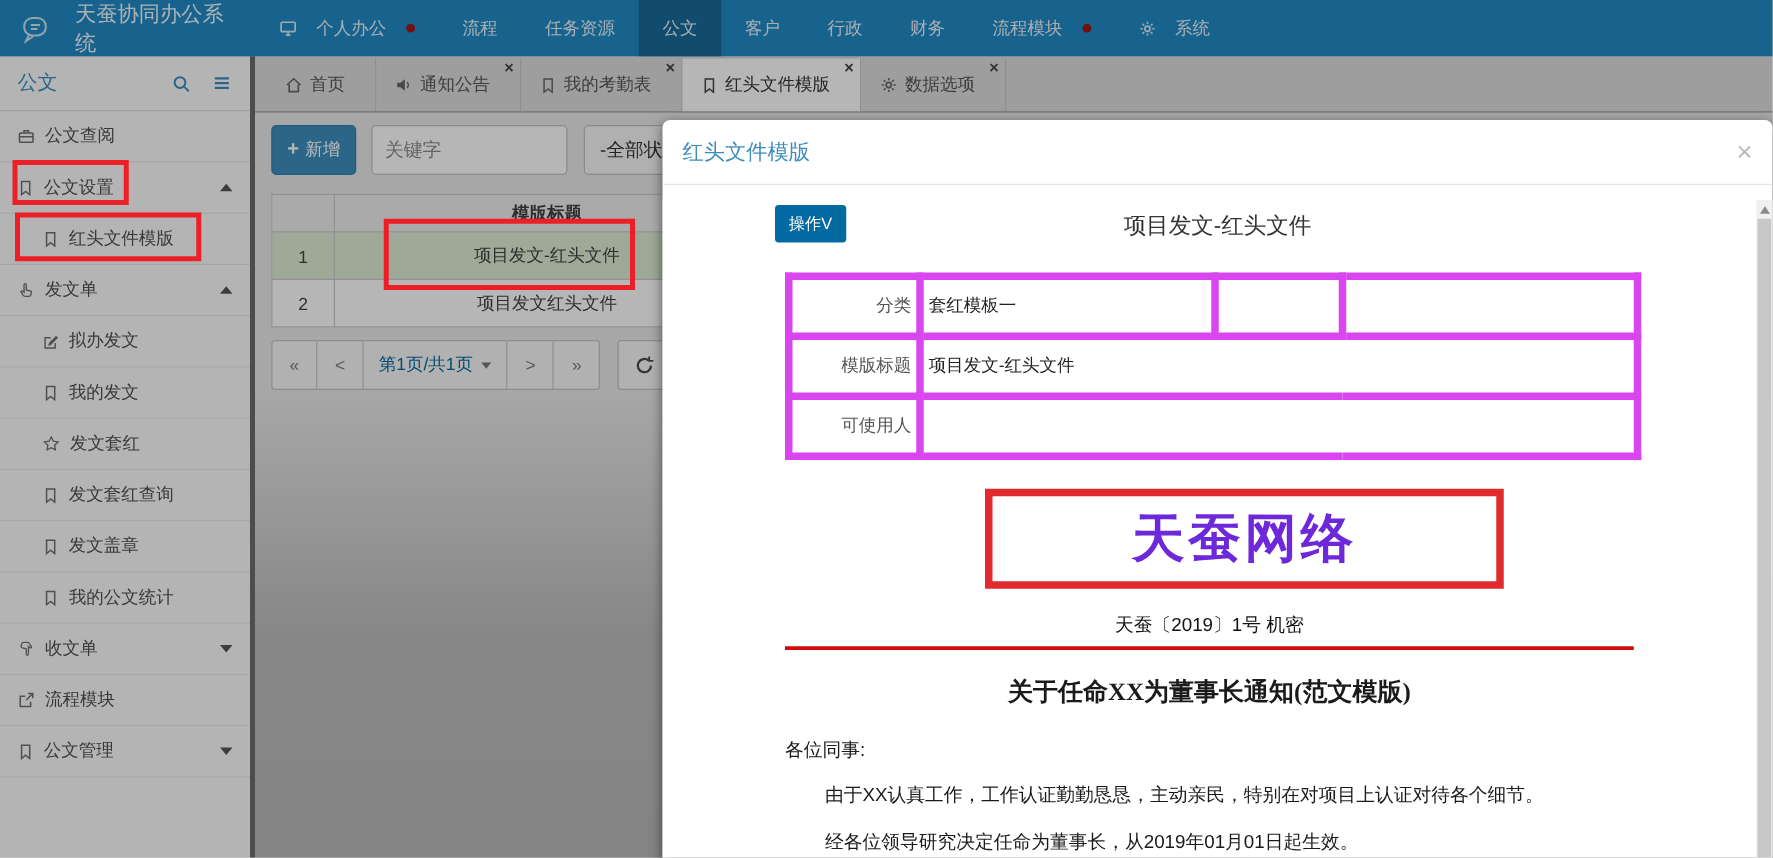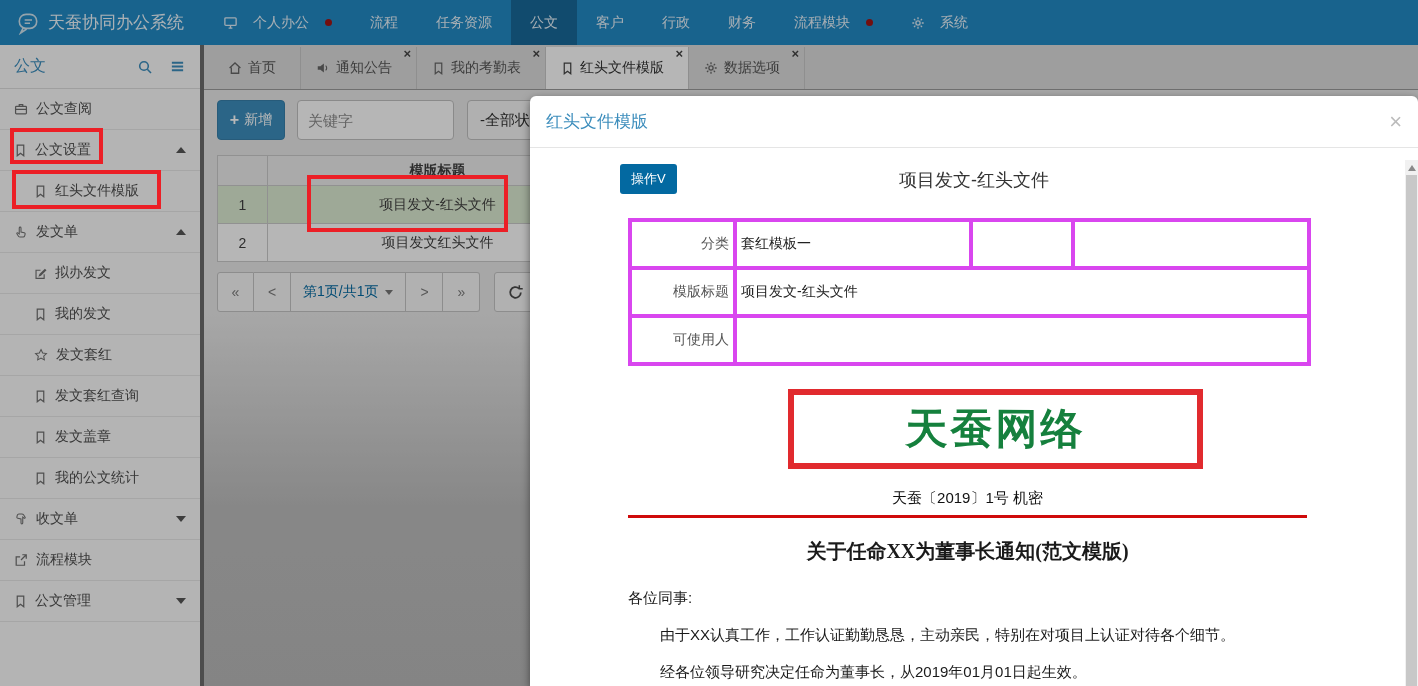--- a/index.html
+++ b/index.html
@@ -1,20 +1,20 @@
 <!DOCTYPE html>
 <html><head>
 <meta charset="utf-8">
 <style>
   * { margin:0; padding:0; box-sizing:border-box; }
   html,body { width:1418px; height:686px; overflow:hidden; font-family:"Liberation Sans","DejaVu Sans",sans-serif; background:#b8b8b8; }
 
   
   .navbar { position:absolute; left:0; top:0; width:1418px; height:45px; background:#2289c4; display:flex; align-items:stretch; z-index:10; }
-  .brand { display:flex; align-items:center; gap:8px; padding:0 16px; width:204px; color:#eef6fb; font-size:17px; }
+  .brand { display:flex; align-items:center; gap:20px; padding:0 16px; width:204px; color:#eef6fb; font-size:17px; }
   .brand svg { flex:none; }
   .nav-items { display:flex; align-items:stretch; }
   .nav-item { display:flex; align-items:center; gap:15px; padding:0 19px; color:#e7f2f9; font-size:14px; cursor:pointer; position:relative; }
   .nav-item.active { background:#186899; }
   .nav-item .ico { display:flex; align-items:center; color:#dcebf5; }
   .dot { width:7px; height:7px; border-radius:50%; background:#a01515; margin-left:1px; }
 
   
   .sidebar { position:absolute; left:0; top:45px; width:200px; height:641px; background:#fafafa; z-index:5; }
   .side-head { height:44px; display:flex; align-items:center; padding:0 14px; border-bottom:1px solid #ddd; color:#3c8dbc; }
@@ -70,27 +70,27 @@
   .scrollbar { position:absolute; right:0; top:0; bottom:0; width:13px; background:#f1f1f1; z-index:5; }
   .sb-up { height:15px; display:flex; align-items:center; justify-content:center; }
   .sb-up .tri { width:0; height:0; border-left:4px solid transparent; border-right:4px solid transparent; border-bottom:6px solid #8a8a8a; }
   .sb-thumb { position:absolute; left:1px; right:1px; top:15px; bottom:0; background:#c8c8c8; cursor:pointer; }
 
   .action-row { position:relative; height:44px; margin-top:12px; }
   .btn-action { position:absolute; left:90px; top:4px; background:#0369a1; color:#fff; font-size:13px; border:none; border-radius:3px; padding:6px 11px; cursor:pointer; }
   .doc-main-title { text-align:center; font-size:18px; color:#333; padding-top:8px; }
 
   .fields { margin:14px 0 0 98px; border-collapse:collapse; }
-  .fields td { border:4px solid #d946ef; height:48px; font-size:14px; padding:0 4px; }
+  .fields td { border:6px solid #d946ef; height:48px; font-size:14px; padding:0 4px; }
   .fields .lbl { width:105px; text-align:right; color:#555; }
   .fields .val { color:#222; text-align:left; }
   .c2 { width:236px; } .c3 { width:102px; } .c4 { width:236px; }
 
   .letterhead { margin:23px 0 0 258px; width:415px; height:80px; border:6px solid #e12a2e; display:flex; align-items:center; justify-content:center; }
-  .letterhead-text { font-family:Liberation Mono, monospace; font-weight:bold; font-size:42px; color:#15803d; letter-spacing:3px; }
+  .letterhead-text { font-family:Liberation Mono, monospace; font-weight:bold; font-size:42px; color:#6d28d9; letter-spacing:3px; }
 
   .doc { margin-left:98px; width:679px; }
   .doc-number { margin-top:20px; text-align:center; font-size:15px; color:#111; }
   .red-line { margin-top:7px; height:3px; background:#cf0a0a; }
   .notice-title { margin-top:20px; text-align:center; font-family:"Liberation Serif","DejaVu Serif",serif; font-weight:bold; font-size:20px; color:#1a1a1a; }
   .salutation { margin-top:24px; font-size:15px; color:#1a1a1a; }
   .doc p { margin-top:16px; font-size:15px; color:#1a1a1a; text-indent:32px; line-height:21px; }
 
   
   .anno { position:absolute; border:4px solid #ec1f26; z-index:70; pointer-events:none; }

